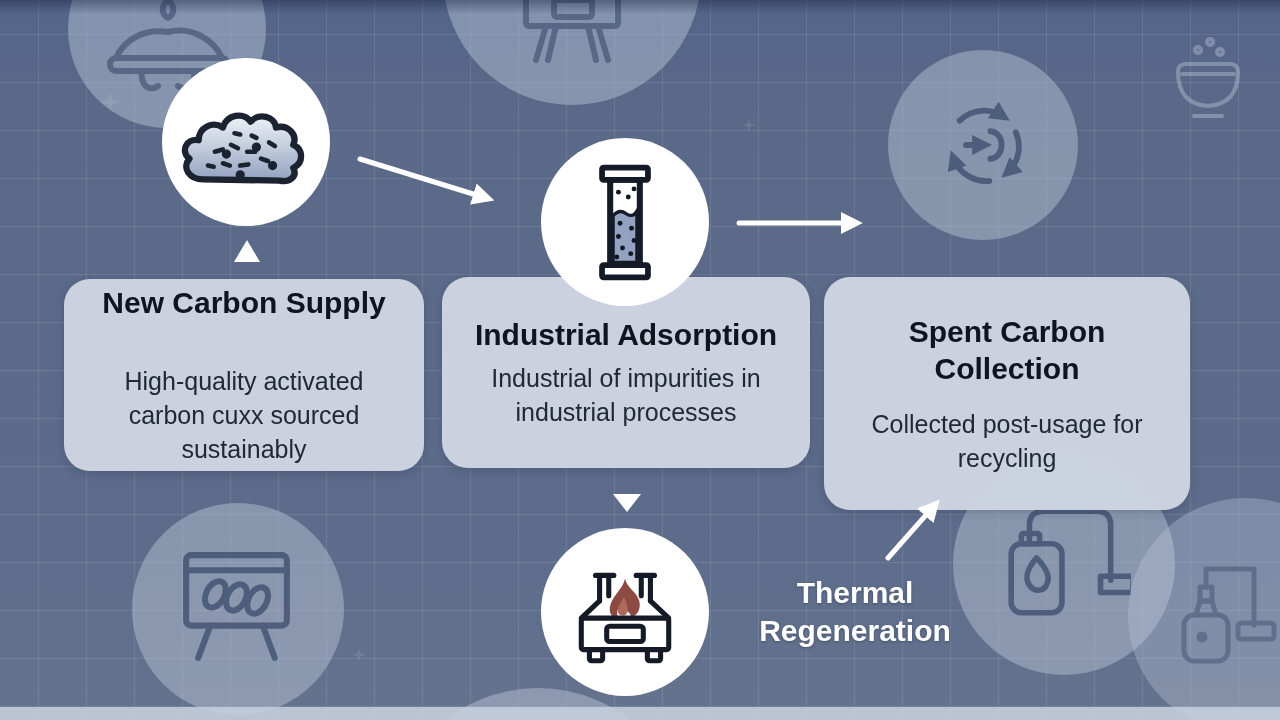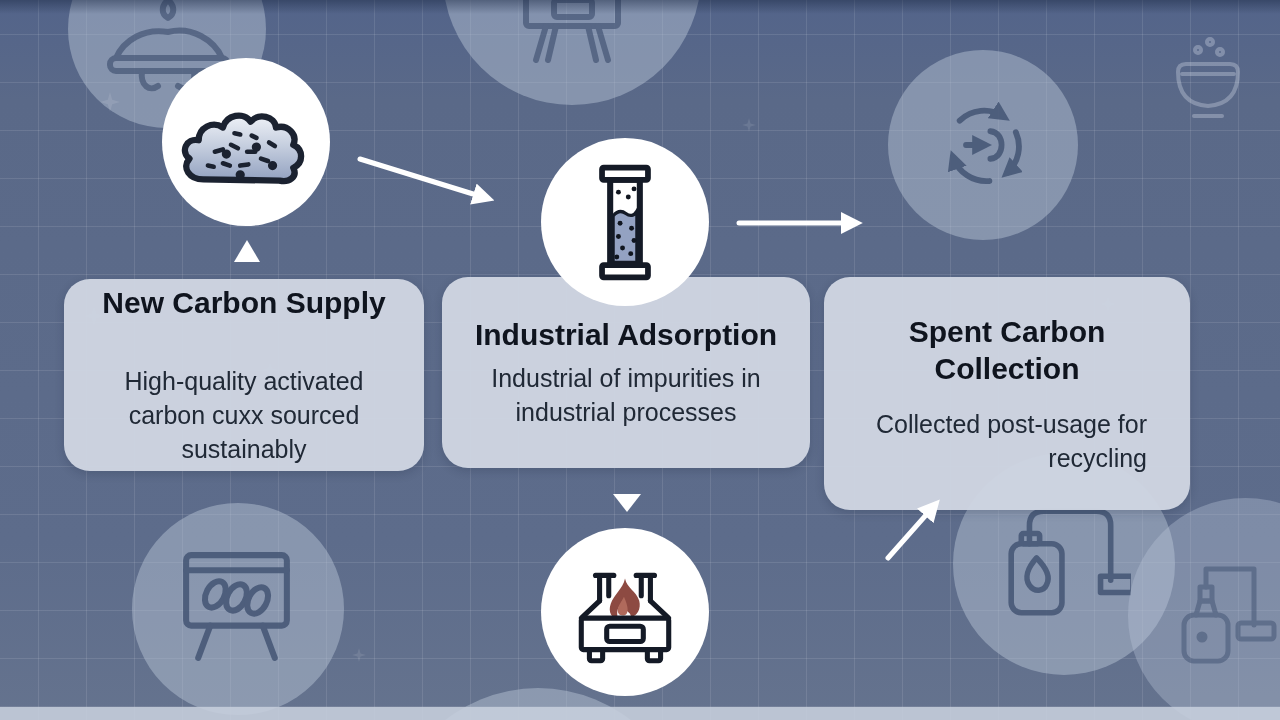--- a/index.html
+++ b/index.html
@@ -62,21 +62,21 @@
   }
   .card p {
     font-size:25px; color:#202936; line-height:34px; font-weight:400;
   }
   .card1 { left:64px; top:279px; width:360px; height:192px; }
   .card2 { left:442px; top:277px; width:368px; height:191px; }
   .card3 { left:824px; top:277px; width:366px; height:233px;gap:12px; }
   .card1 p { max-width:292px;margin-top:36px; }
   .card2 p { max-width:336px; }
   .card3 h2 { max-width:252px; }
-  .card3 p { max-width:280px;text-align:right; }
+  .card3 p { max-width:280px; }
 
   .thermal {
     position:absolute; left:718px; top:574px; width:274px; z-index:4;
     color:#ffffff; font-size:30px; font-weight:bold; text-align:center;
     line-height:38px; text-shadow:0 1px 3px rgba(20,30,50,0.35);
   }
 
   .overlay { position:absolute; inset:0; z-index:4; }
 </style>
 </head>
@@ -281,15 +281,16 @@
         <path d="M0,0 L10,5 L0,10 Z" fill="#ffffff"></path>
       </marker>
     </defs>
     <line x1="360" y1="159" x2="486" y2="198" stroke="#ffffff" stroke-width="5" stroke-linecap="round" marker-end="url(#ah)"></line>
     <line x1="739" y1="223" x2="854" y2="223" stroke="#ffffff" stroke-width="5" stroke-linecap="round" marker-end="url(#ah)"></line>
     <line x1="888" y1="558" x2="934" y2="506" stroke="#ffffff" stroke-width="5" stroke-linecap="round" marker-end="url(#ah)"></line>
     <polygon points="247,240 234,262 260,262" fill="#ffffff"></polygon>
     <polygon points="627,512 613,494 641,494" fill="#ffffff"></polygon>
   </svg>
 
+  <div class="thermal">Thermal Regeneration</div>
 
   <div class="bottom-band"></div>
 </div>
 
 </body></html>

